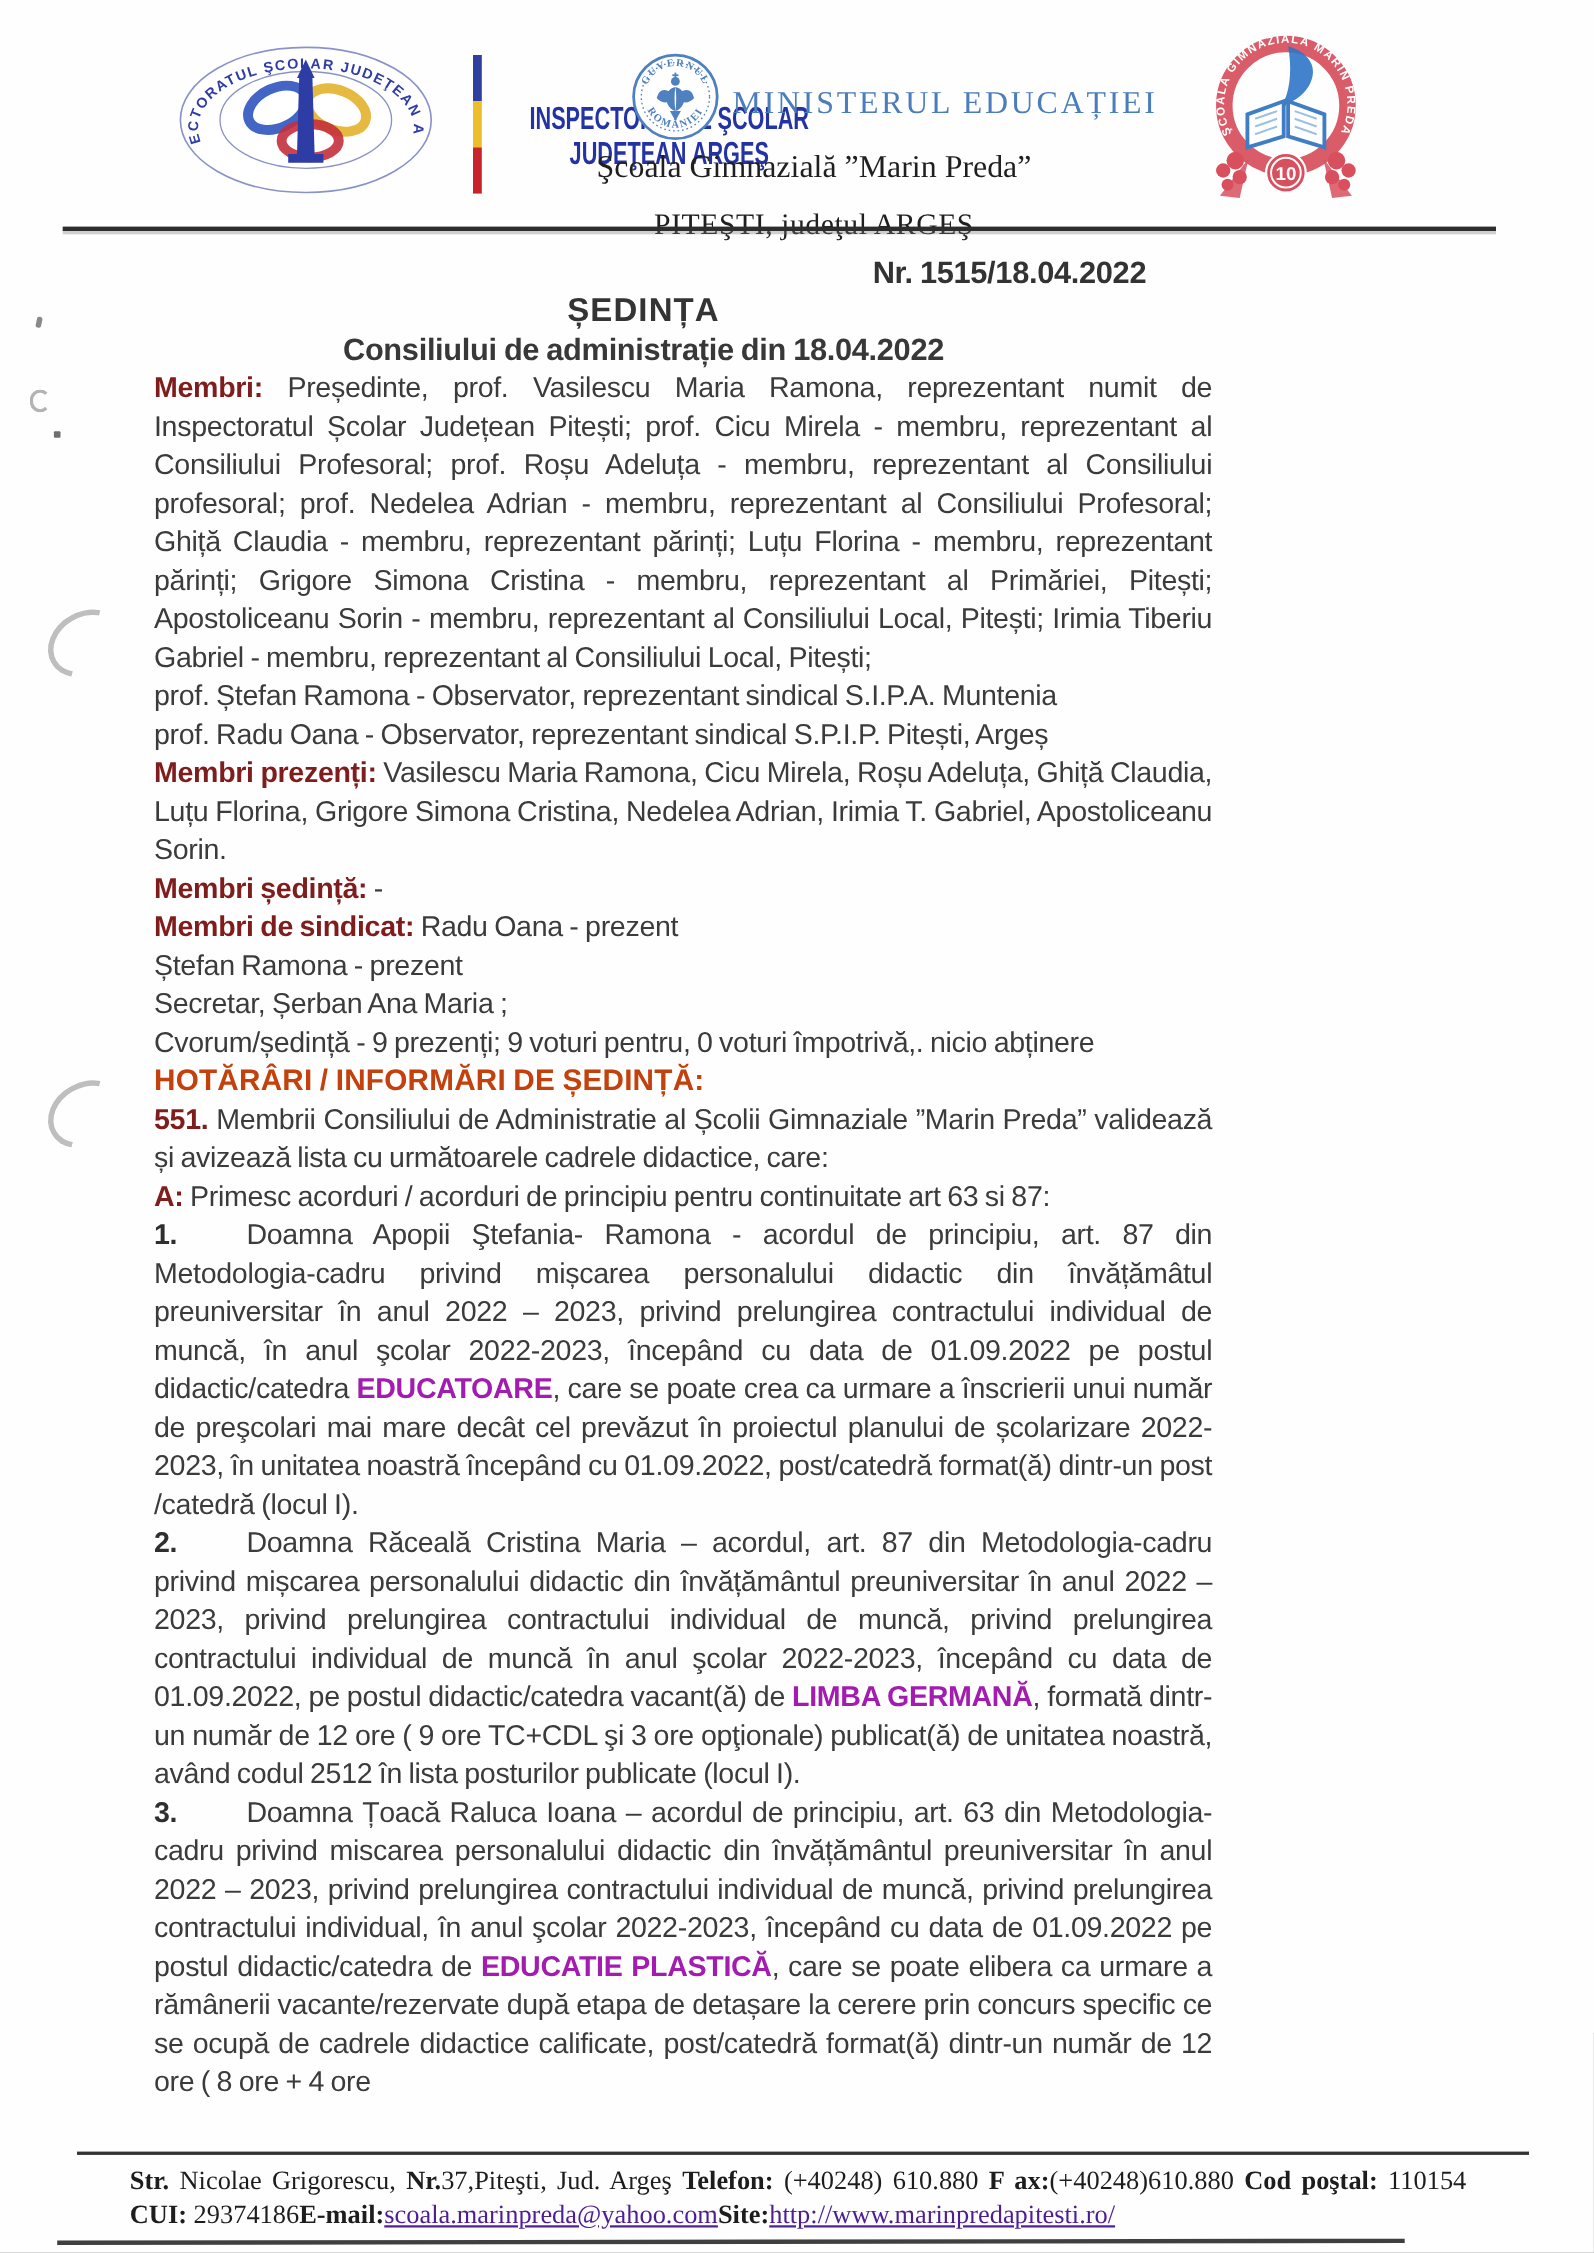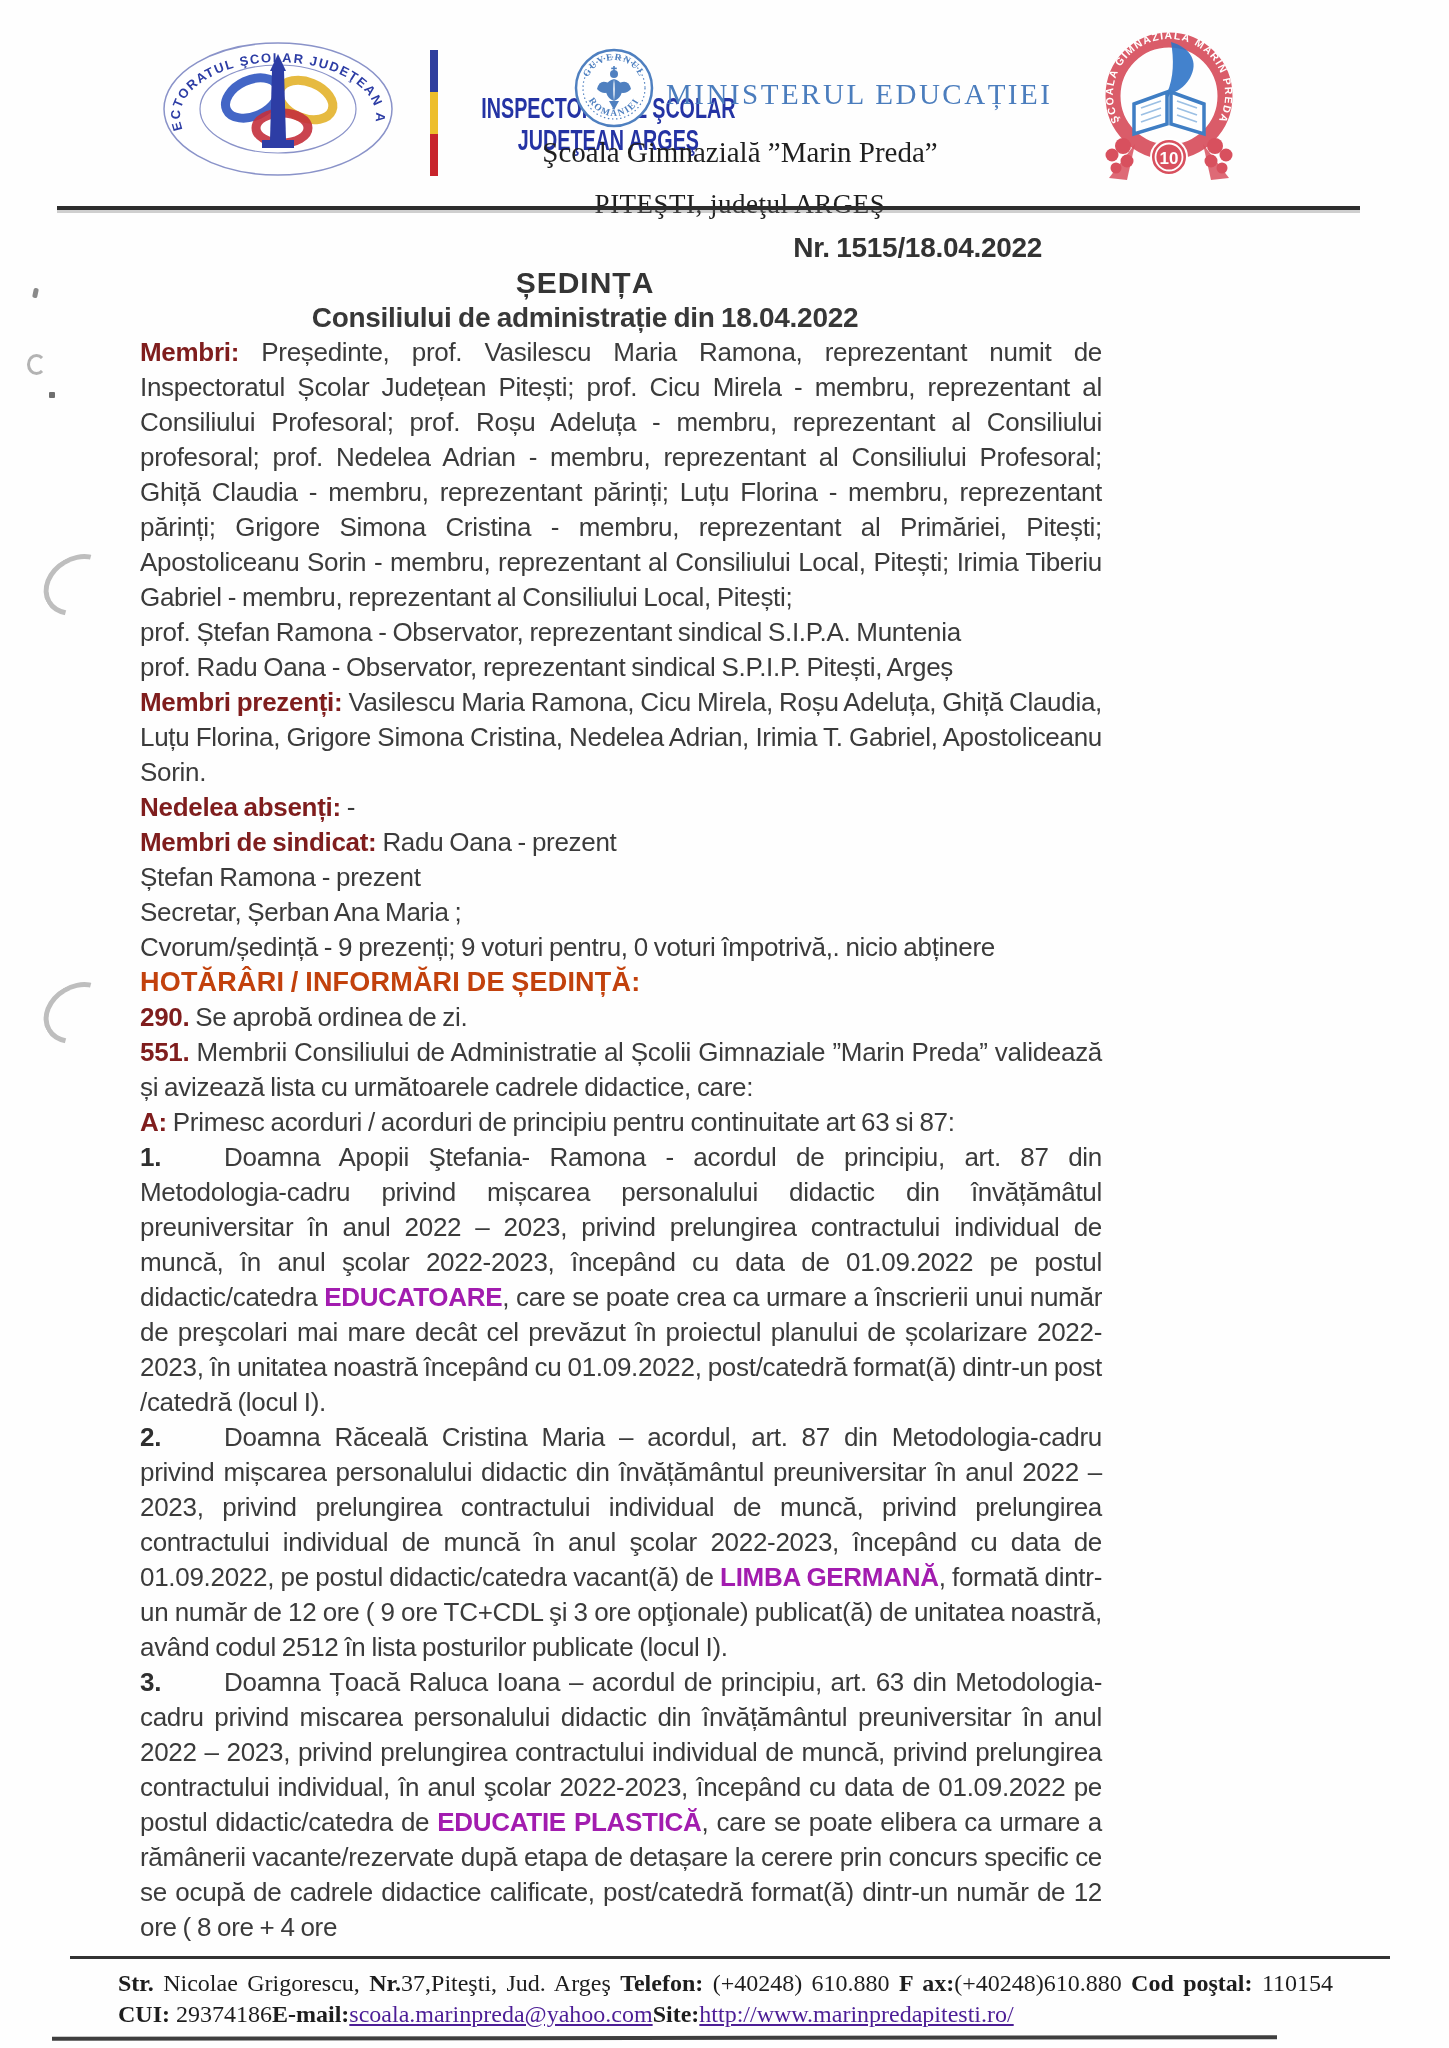--- a/index.html
+++ b/index.html
@@ -173,29 +173,28 @@
     <p class="doc-number">Nr. 1515/18.04.2022</p>
 
     <h1 class="title">ȘEDINȚA</h1>
     <h2 class="subtitle">Consiliului de administrație din 18.04.2022</h2>
 
     <p class="just mt"><b class="lead">Membri:</b><span> Președinte, prof. Vasilescu Maria Ramona, reprezentant numit de Inspectoratul Școlar Județean Pitești; prof. Cicu Mirela - membru, reprezentant al Consiliului Profesoral; prof. Roșu Adeluța - membru, reprezentant al Consiliului profesoral; prof. Nedelea Adrian - membru, reprezentant al Consiliului Profesoral; Ghiță Claudia - membru, reprezentant părinți; Luțu Florina - membru, reprezentant părinți; Grigore Simona Cristina - membru, reprezentant al Primăriei, Pitești; Apostoliceanu Sorin - membru, reprezentant al Consiliului Local, Pitești; Irimia Tiberiu Gabriel - membru, reprezentant al Consiliului Local, Pitești;</span></p>
     <p>prof. Ștefan Ramona - Observator, reprezentant sindical S.I.P.A. Muntenia</p>
     <p>prof. Radu Oana - Observator, reprezentant sindical S.P.I.P. Pitești, Argeș</p>
 
     <p class="just"><b class="lead">Membri prezenți:</b><span> Vasilescu Maria Ramona, Cicu Mirela, Roșu Adeluța, Ghiță Claudia, Luțu Florina, Grigore Simona Cristina, Nedelea Adrian, Irimia T. Gabriel, Apostoliceanu Sorin.</span></p>
-    <p><b class="lead">Nedelea absenți:</b><span>  -</span></p>
+    <p><b class="lead">Membri ședință:</b><span>  -</span></p>
     <p><b class="lead">Membri de sindicat:</b><span> Radu Oana - prezent</span></p>
     <p class="indent-union">Ștefan Ramona - prezent</p>
     <p>Secretar, Șerban Ana Maria ;</p>
     <p>Cvorum/ședință - 9 prezenți; 9 voturi pentru, 0 voturi împotrivă,. nicio abținere</p>
 
     <h3 class="decisions-heading">HOTĂRÂRI / INFORMĂRI DE ȘEDINȚĂ:</h3>
 
-    <p><b class="lead">290.</b><span> Se aprobă ordinea de zi.</span></p>
 
     <p class="just"><b class="lead">551.</b><span> Membrii Consiliului de Administratie al Școlii Gimnaziale ”Marin Preda” validează și avizează lista cu următoarele cadrele didactice, care:</span></p>
 
     <p><b class="lead">A:</b><span> Primesc acorduri / acorduri de principiu  pentru continuitate art 63 si 87:</span></p>
 
     <p class="just"><b class="inum">1.</b><span>Doamna Apopii Ştefania- Ramona  - acordul de principiu, art. 87 din Metodologia-cadru privind mișcarea personalului didactic din învățămâtul preuniversitar în anul 2022 – 2023, privind prelungirea contractului individual de muncă, în anul şcolar 2022-2023, începând cu data de 01.09.2022 pe postul didactic/catedra </span><span class="emph">EDUCATOARE</span><span>, care se poate crea ca urmare a înscrierii unui număr de preşcolari mai mare decât cel prevăzut în proiectul planului de școlarizare 2022-2023, în unitatea noastră începând cu 01.09.2022, post/catedră format(ă) dintr-un post /catedră (locul I).</span></p>
 
     <p class="just"><b class="inum">2.</b><span>Doamna Răceală Cristina  Maria – acordul, art. 87 din Metodologia-cadru privind mișcarea personalului didactic din învățământul preuniversitar în anul 2022 – 2023, privind prelungirea contractului individual de muncă, privind prelungirea contractului individual de muncă în anul şcolar 2022-2023, începând cu data de 01.09.2022, pe postul didactic/catedra vacant(ă) de </span><span class="emph">LIMBA GERMANĂ</span><span>,  formată dintr-un număr de  12   ore ( 9 ore TC+CDL şi 3 ore opţionale) publicat(ă) de unitatea noastră, având codul 2512 în lista posturilor publicate (locul I).</span></p>
 
     <p class="just"><b class="inum">3.</b><span>Doamna Țoacă Raluca Ioana – acordul de principiu, art. 63 din Metodologia-cadru privind miscarea personalului didactic din învățământul preuniversitar în anul 2022 – 2023, privind prelungirea contractului individual de muncă, privind prelungirea contractului individual, în anul şcolar 2022-2023, începând cu data de 01.09.2022 pe postul didactic/catedra de </span><span class="emph">EDUCATIE PLASTICĂ</span><span>, care se poate elibera ca urmare a rămânerii vacante/rezervate după etapa de detașare la cerere prin concurs specific  ce se ocupă de cadrele didactice calificate, post/catedră format(ă) dintr-un număr de 12 ore ( 8  ore + 4 ore</span></p>

